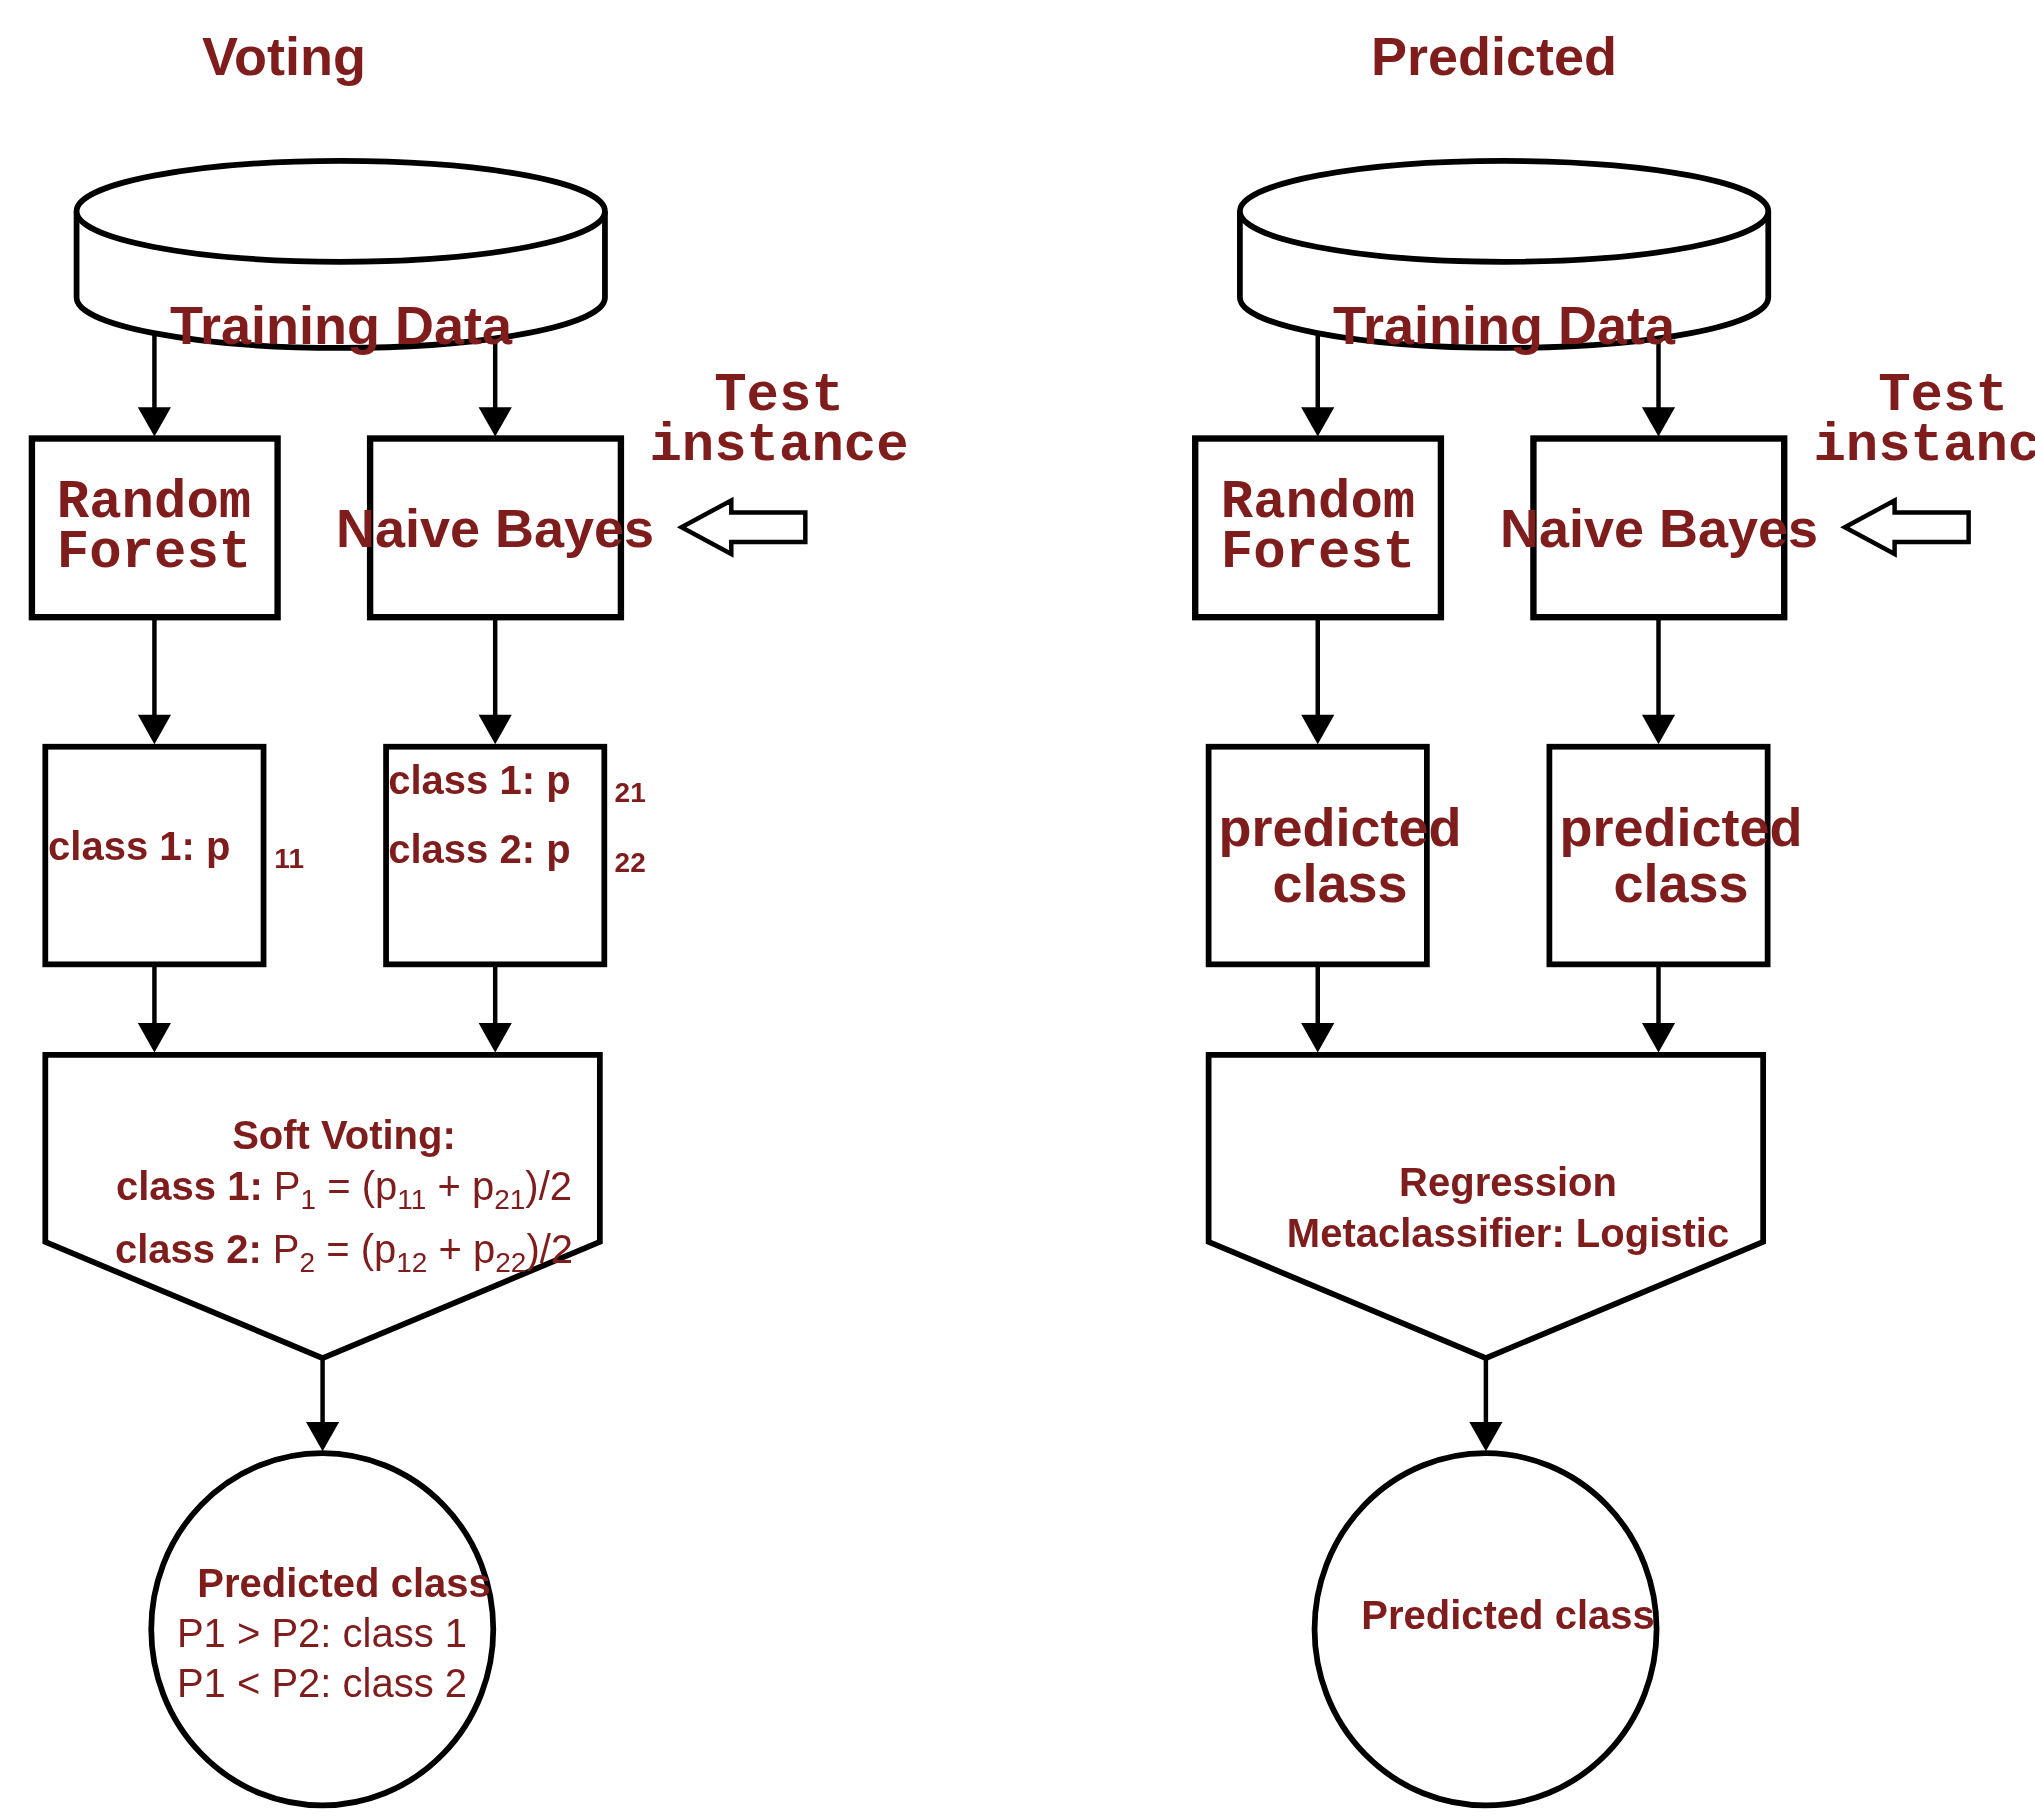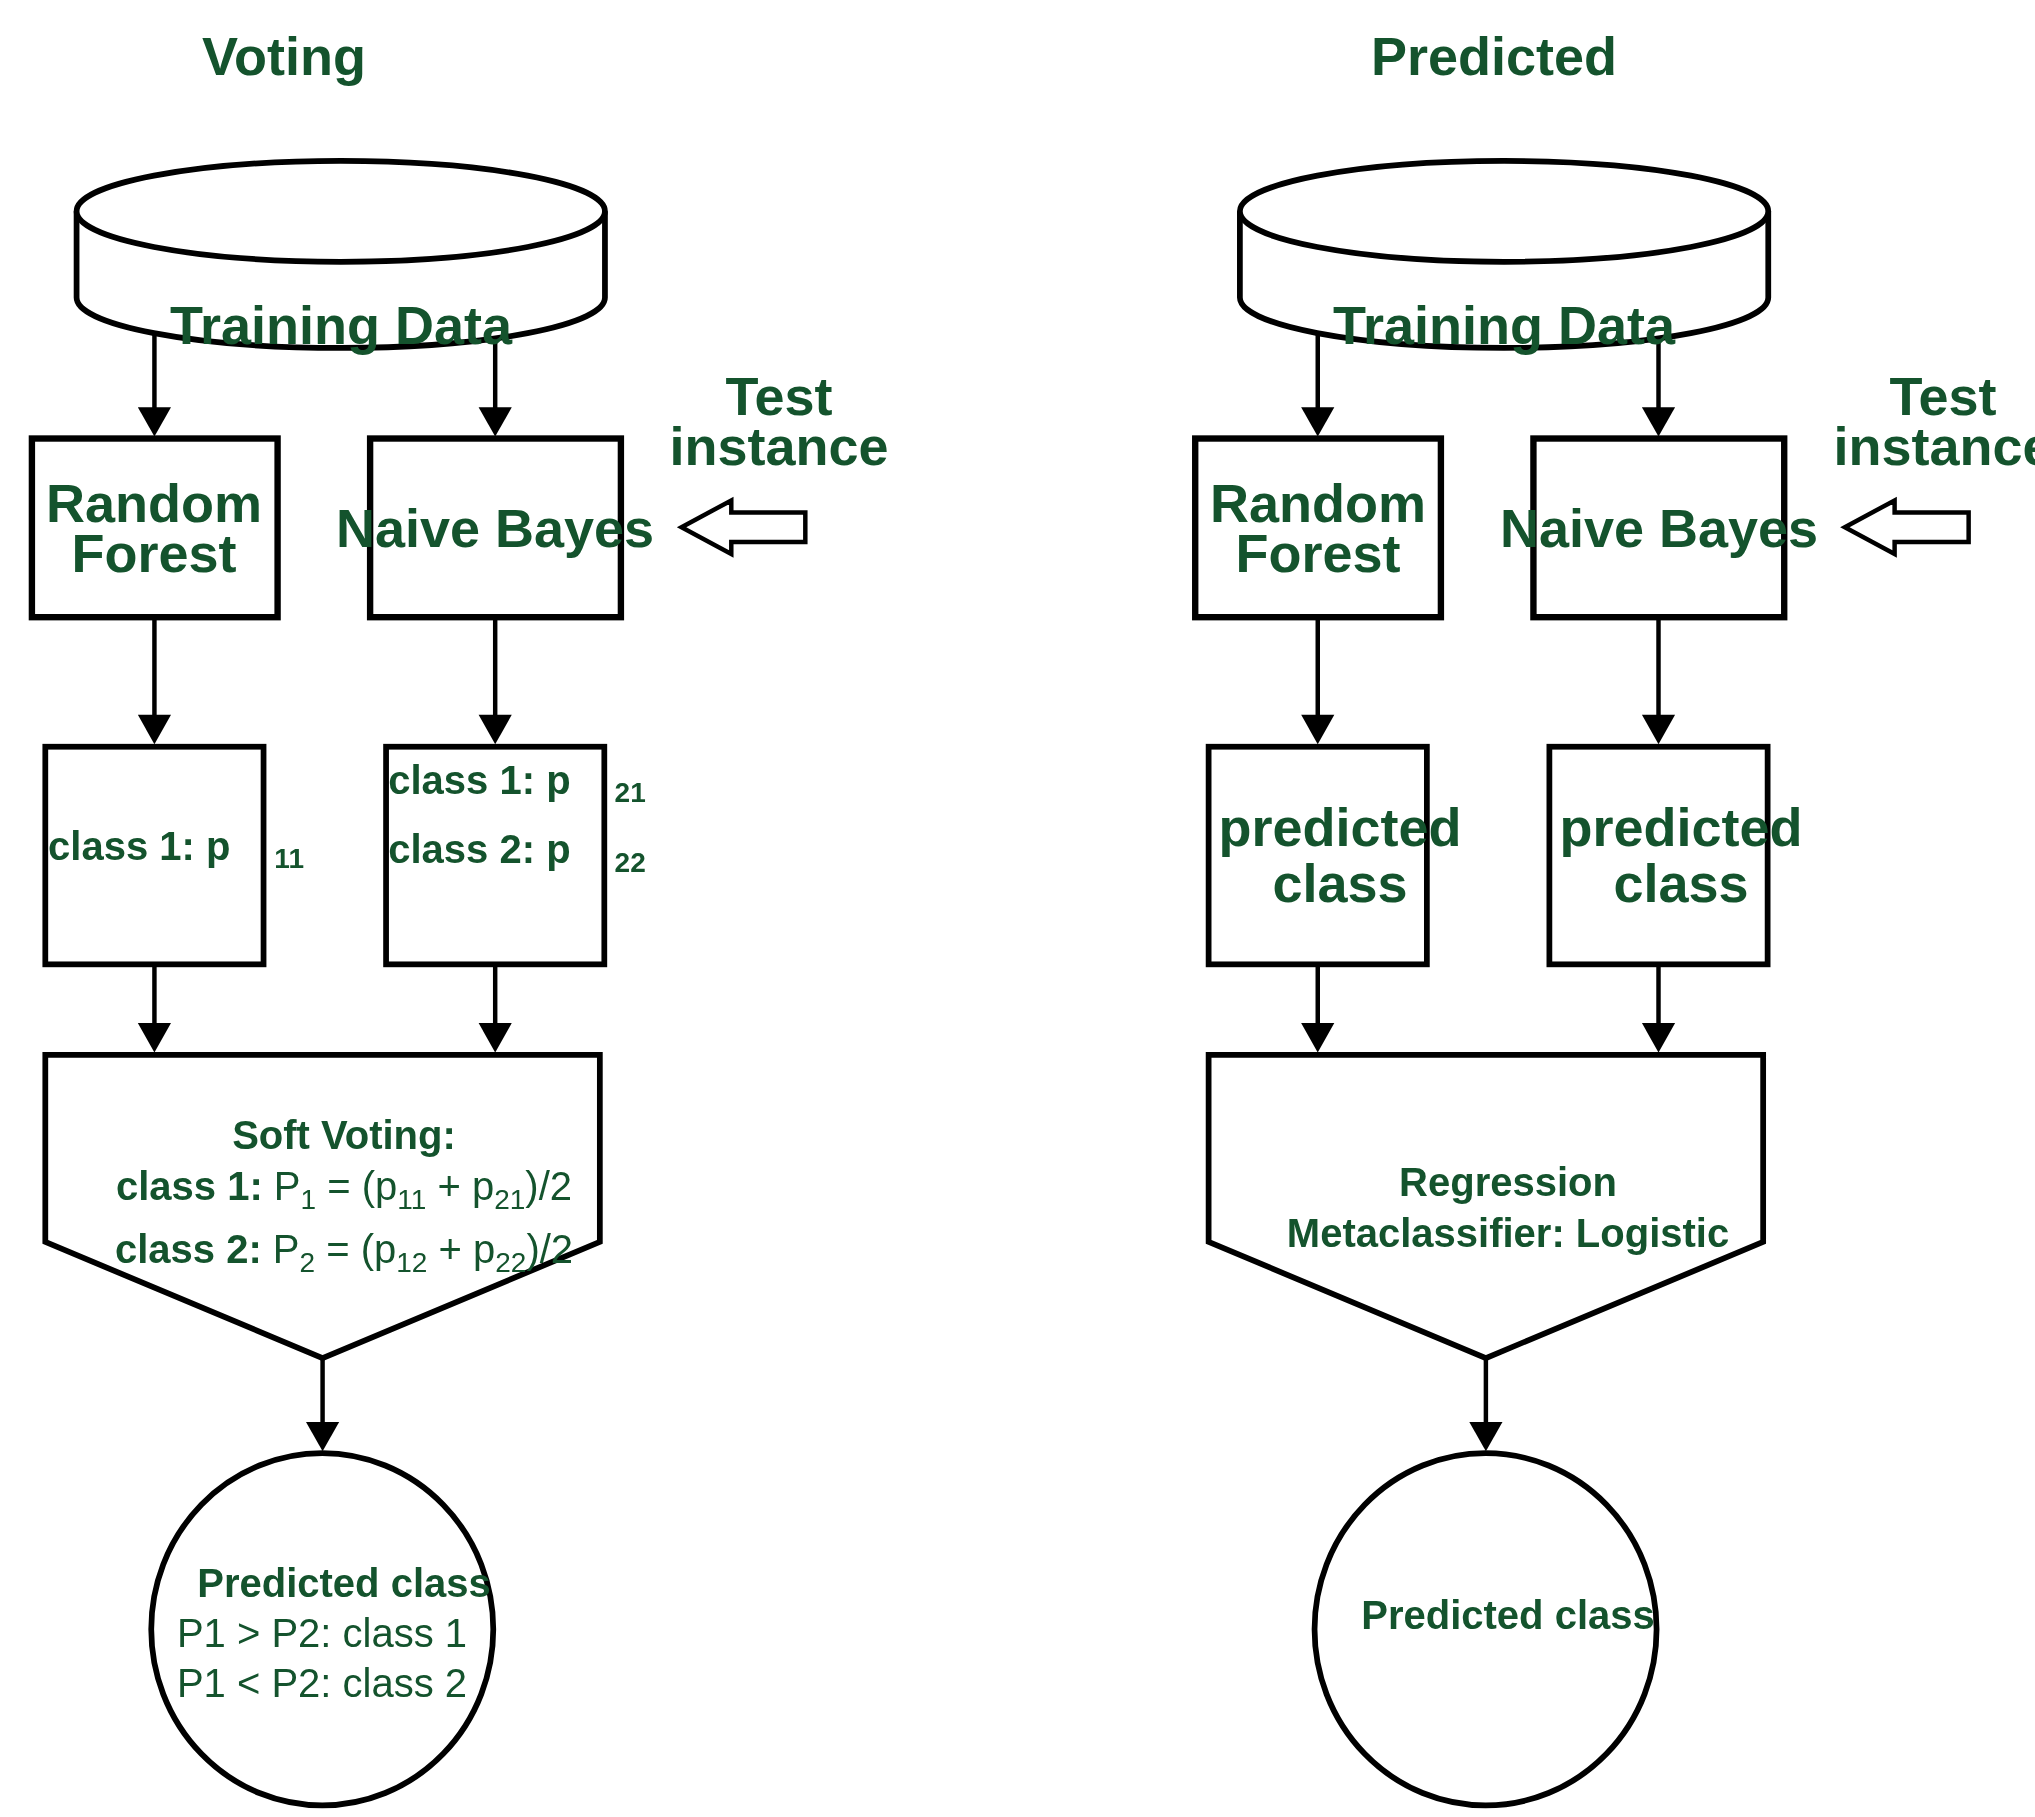--- a/index.html
+++ b/index.html
@@ -11,30 +11,30 @@
     font-family:"Liberation Sans", sans-serif;
     color:#000;
     overflow:hidden;
   }
   svg.layer{position:absolute;left:0;top:0;}
   .txt{
     position:absolute;
     transform:translate(-50%,-50%);
     text-align:center;
     white-space:nowrap;
-    color:#14532d;
+    color:#7f1d1d;
   }
   .txt div{white-space:nowrap;}
   .bold{font-weight:700;}
   .b{font-weight:700;margin-left:44px;}
   .sub{font-size:0.70em;vertical-align:-0.30em;letter-spacing:0;}
   .fs84{font-size:54px;line-height:57px;}
   .fs64{font-size:54px;}
   .fs62{font-size:40px;}
-  .lh78{line-height:50px;}
+  .lh78{line-height:50px;font-family:Liberation Mono, monospace;}
   .lh80{line-height:51px;}
   .lh79{line-height:50px;}
   .lh88{line-height:56px;}
   .lh90{line-height:57px;}
 </style>
 </head>
 <body>
 
 <div class="canvas">
 

